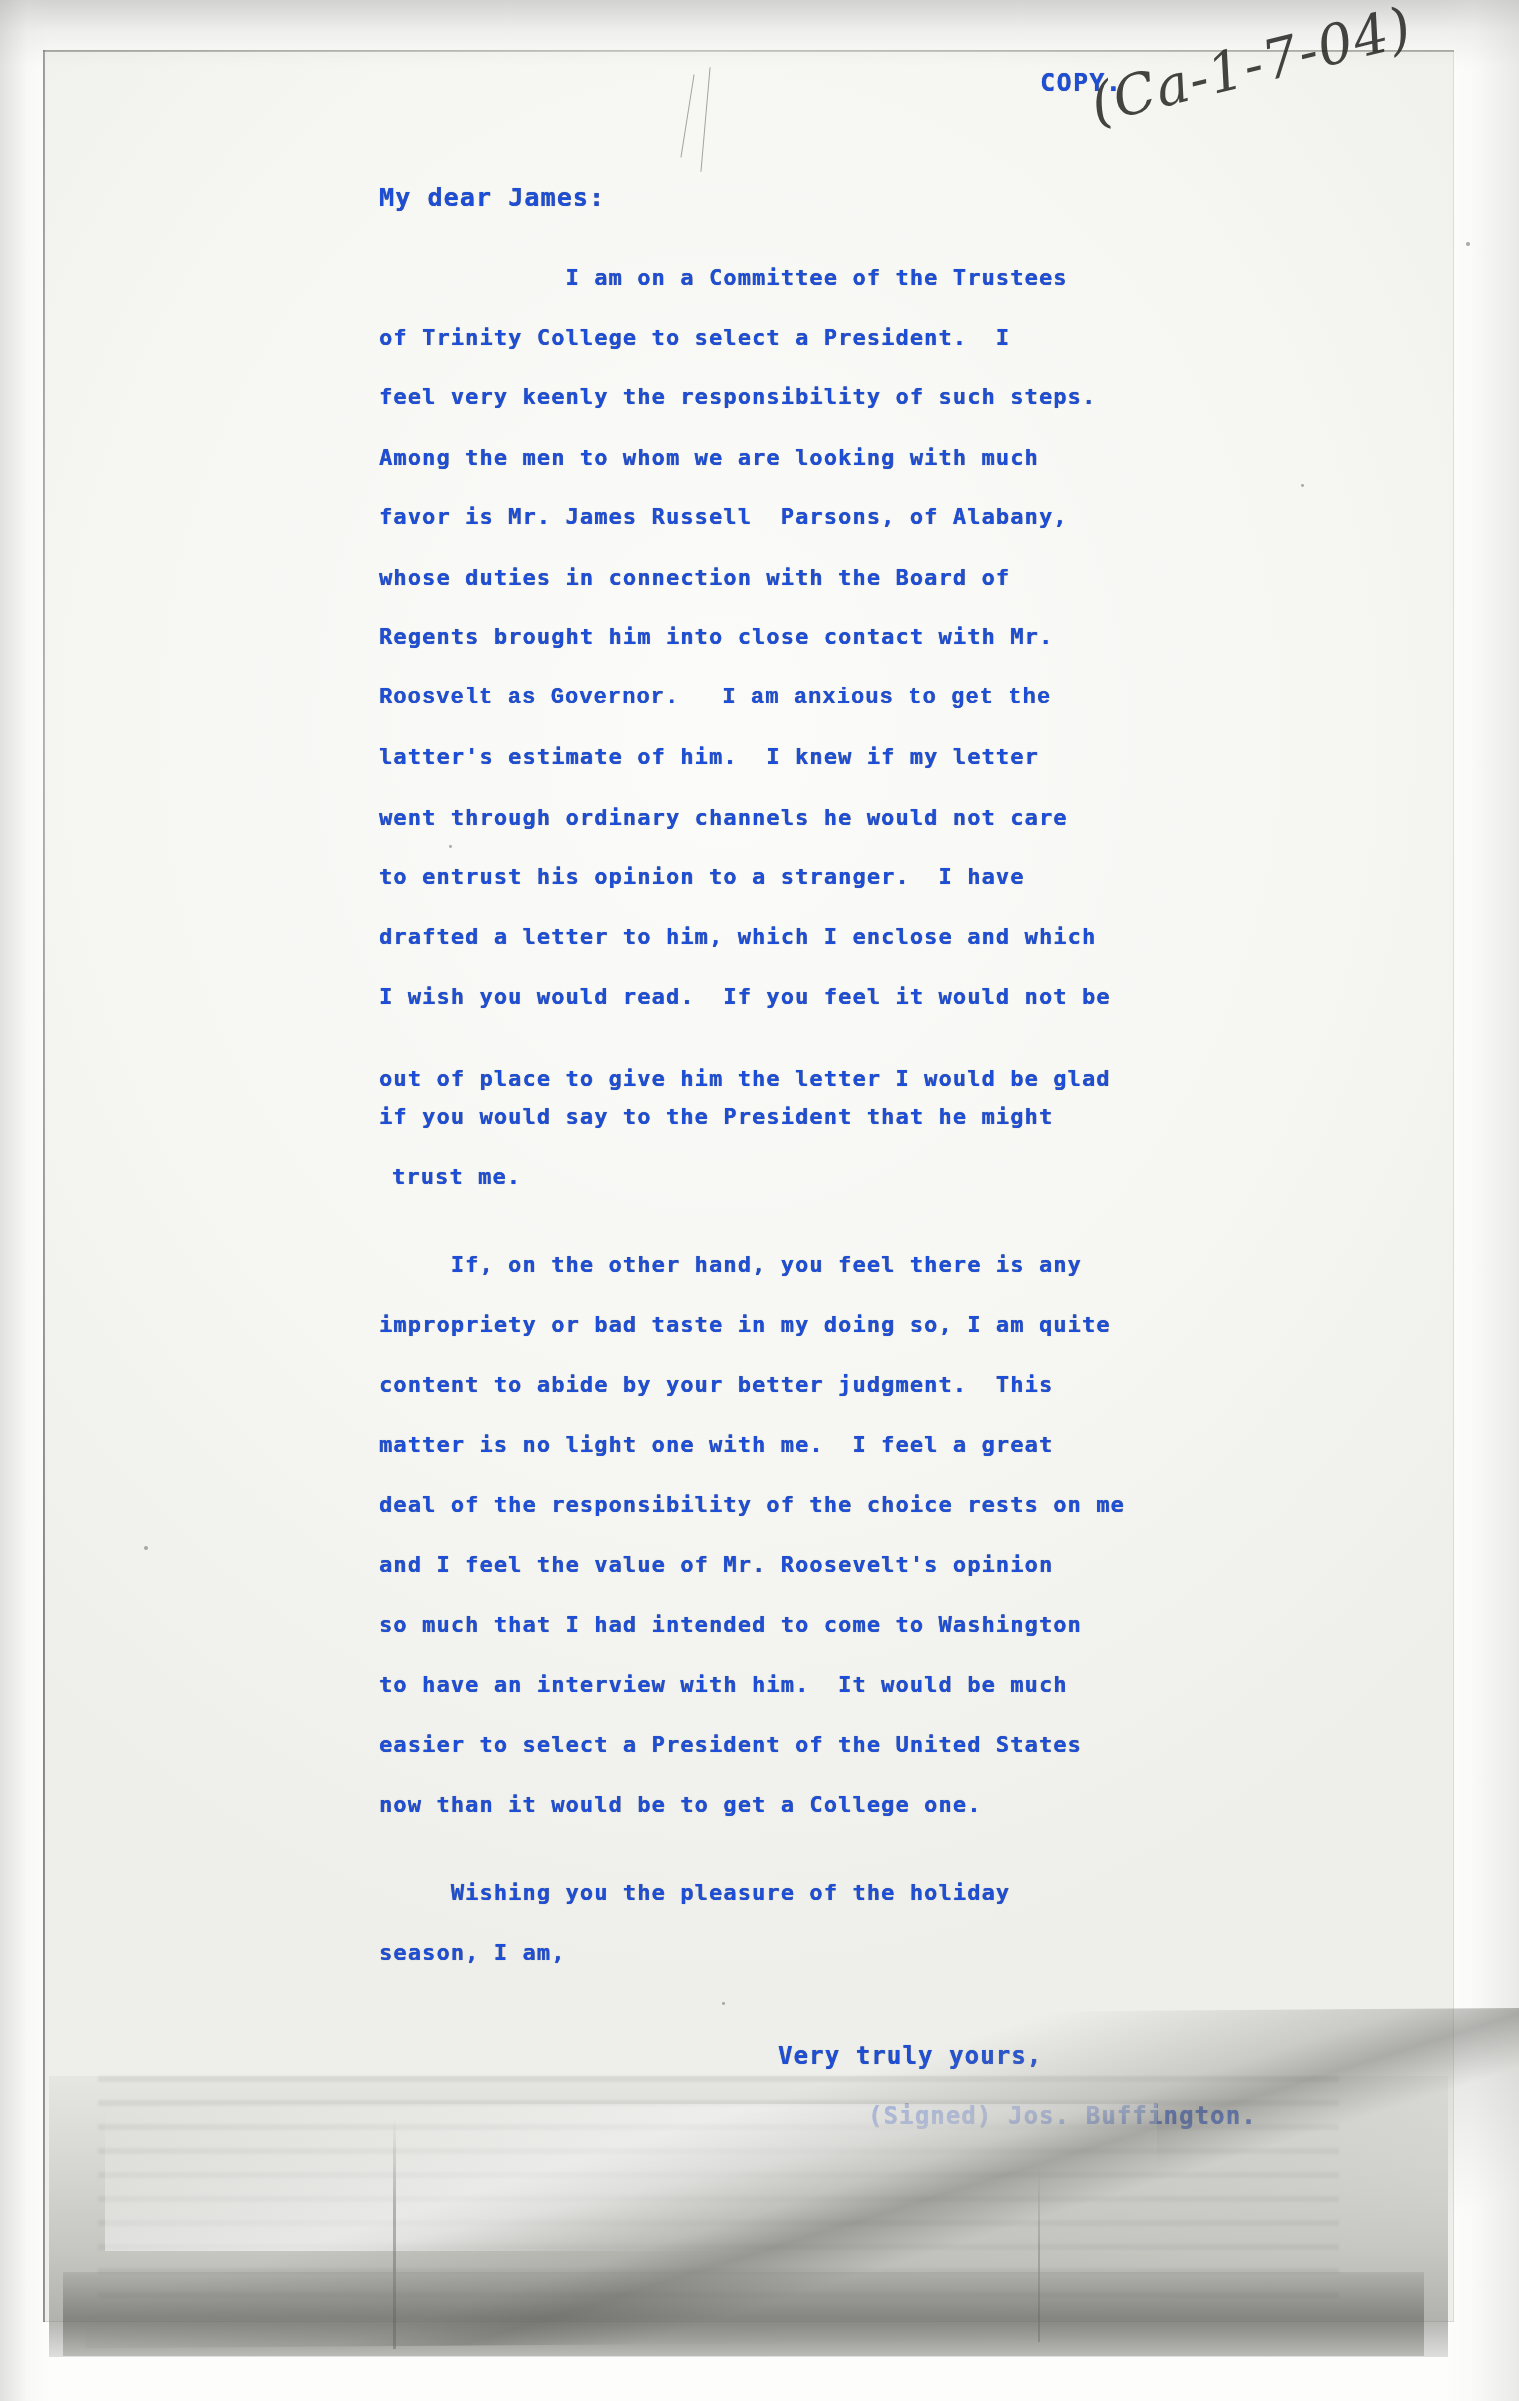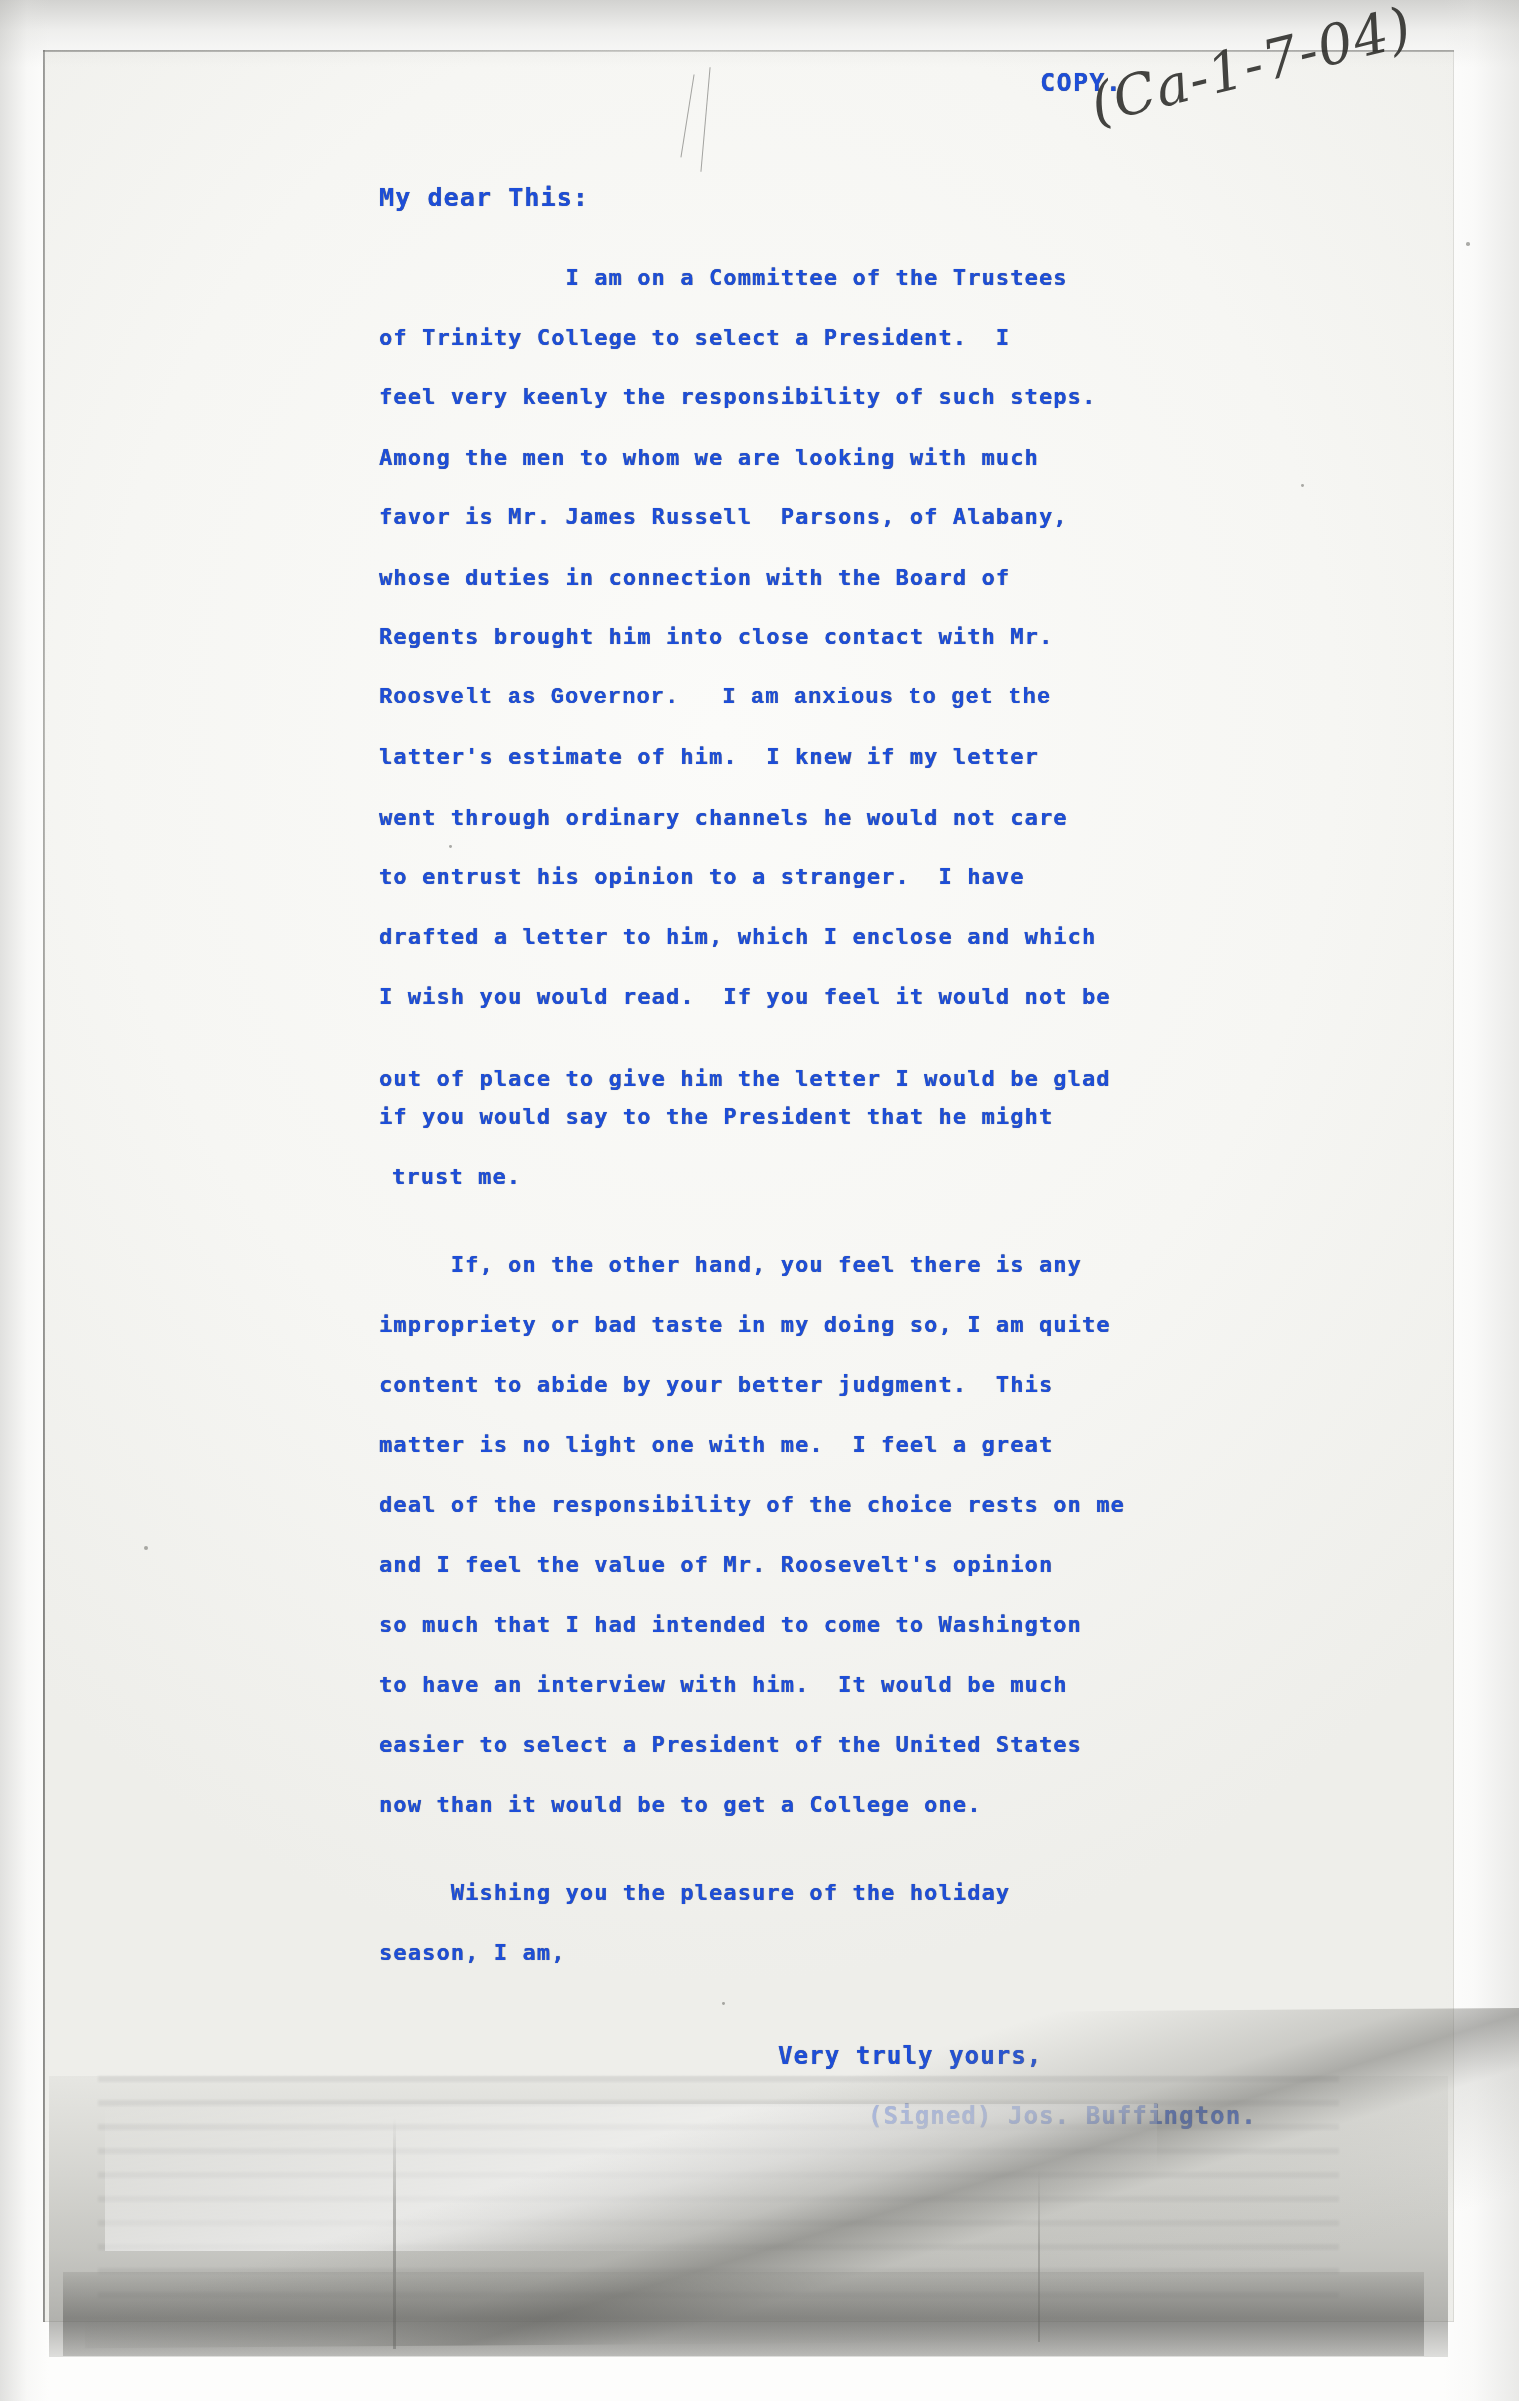--- a/index.html
+++ b/index.html
@@ -239,21 +239,21 @@
   <div class="sheet-edge-top"></div>
 
   <div class="top-shadow"></div>
   <div class="left-shadow"></div>
   <div class="right-shadow"></div>
 
   <div class="tw" id="copy-label">COPY.</div>
 
   <div id="handwriting">(Ca-1-7-04)</div>
 
-  <div class="tw" id="salutation">My dear This:</div>
+  <div class="tw" id="salutation">My dear James:</div>
 
   <div id="body-host">
       <div class="tw body-line" style="top: 267px; left: 379px;">             I am on a Committee of the Trustees</div>
       <div class="tw body-line" style="top: 327px; left: 379px;">of Trinity College to select a President.  I</div>
       <div class="tw body-line" style="top: 386px; left: 379px;">feel very keenly the responsibility of such steps.</div>
       <div class="tw body-line" style="top: 447px; left: 379px;">Among the men to whom we are looking with much</div>
       <div class="tw body-line" style="top: 506px; left: 379px;">favor is Mr. James Russell  Parsons, of Alabany,</div>
       <div class="tw body-line" style="top: 567px; left: 379px;">whose duties in connection with the Board of</div>
       <div class="tw body-line" style="top: 626px; left: 379px;">Regents brought him into close contact with Mr.</div>
       <div class="tw body-line" style="top: 687px; left: 379px; font-family: Liberation Mono, monospace;">Roosvelt as Governor.   I am anxious to get the</div>

